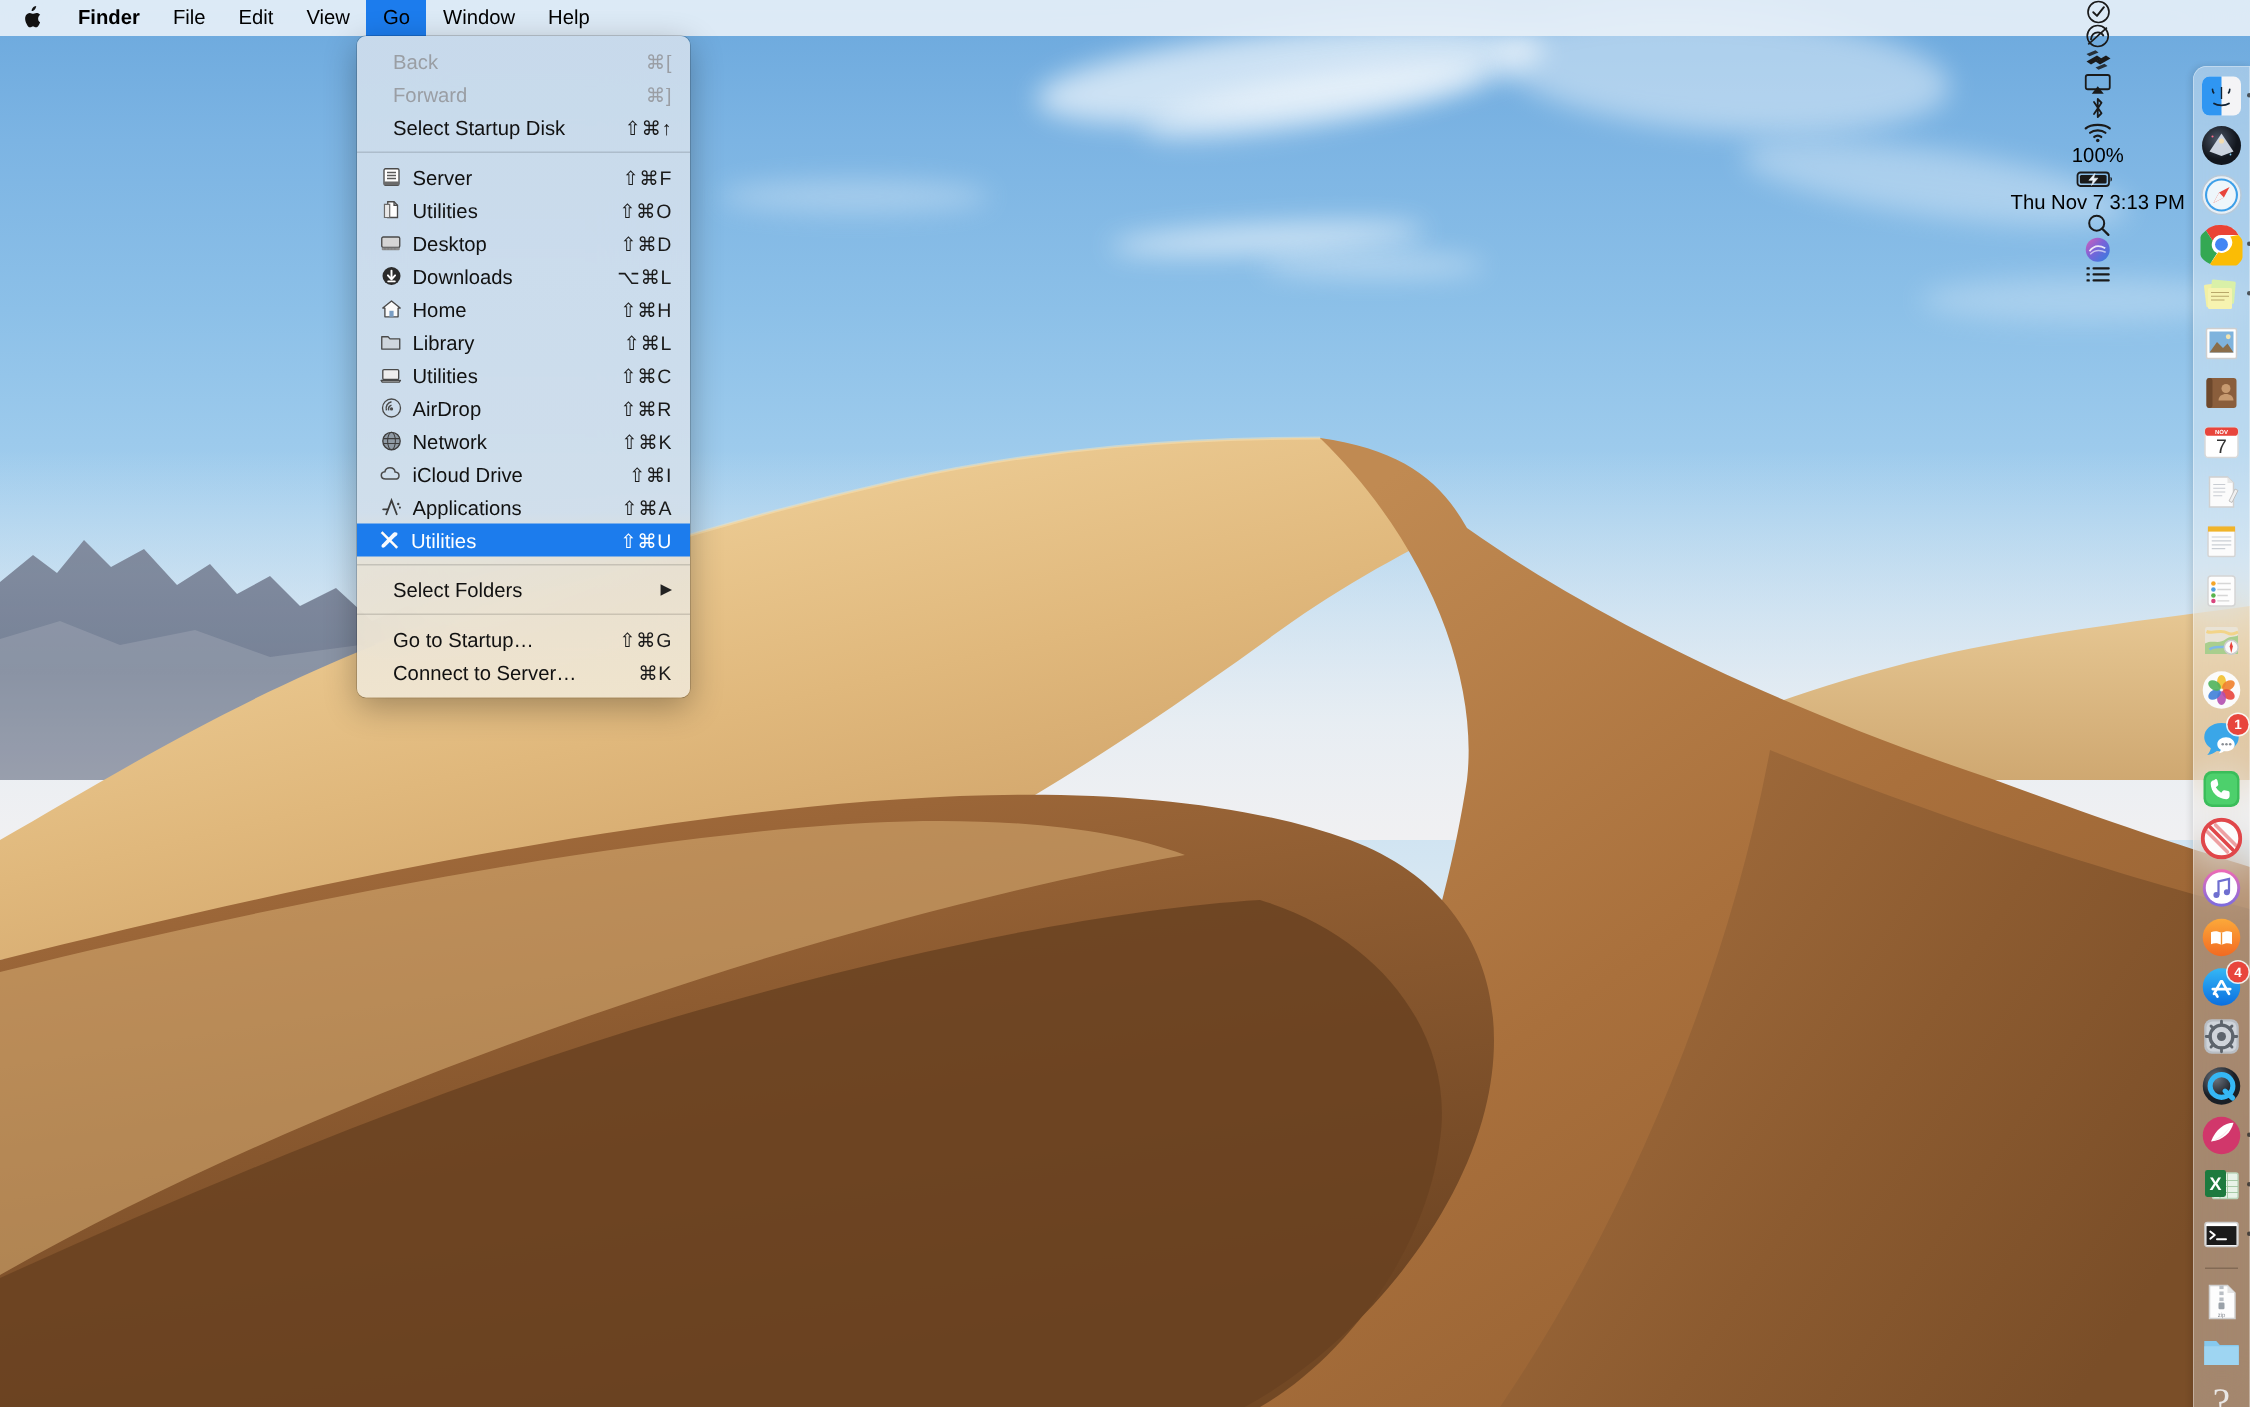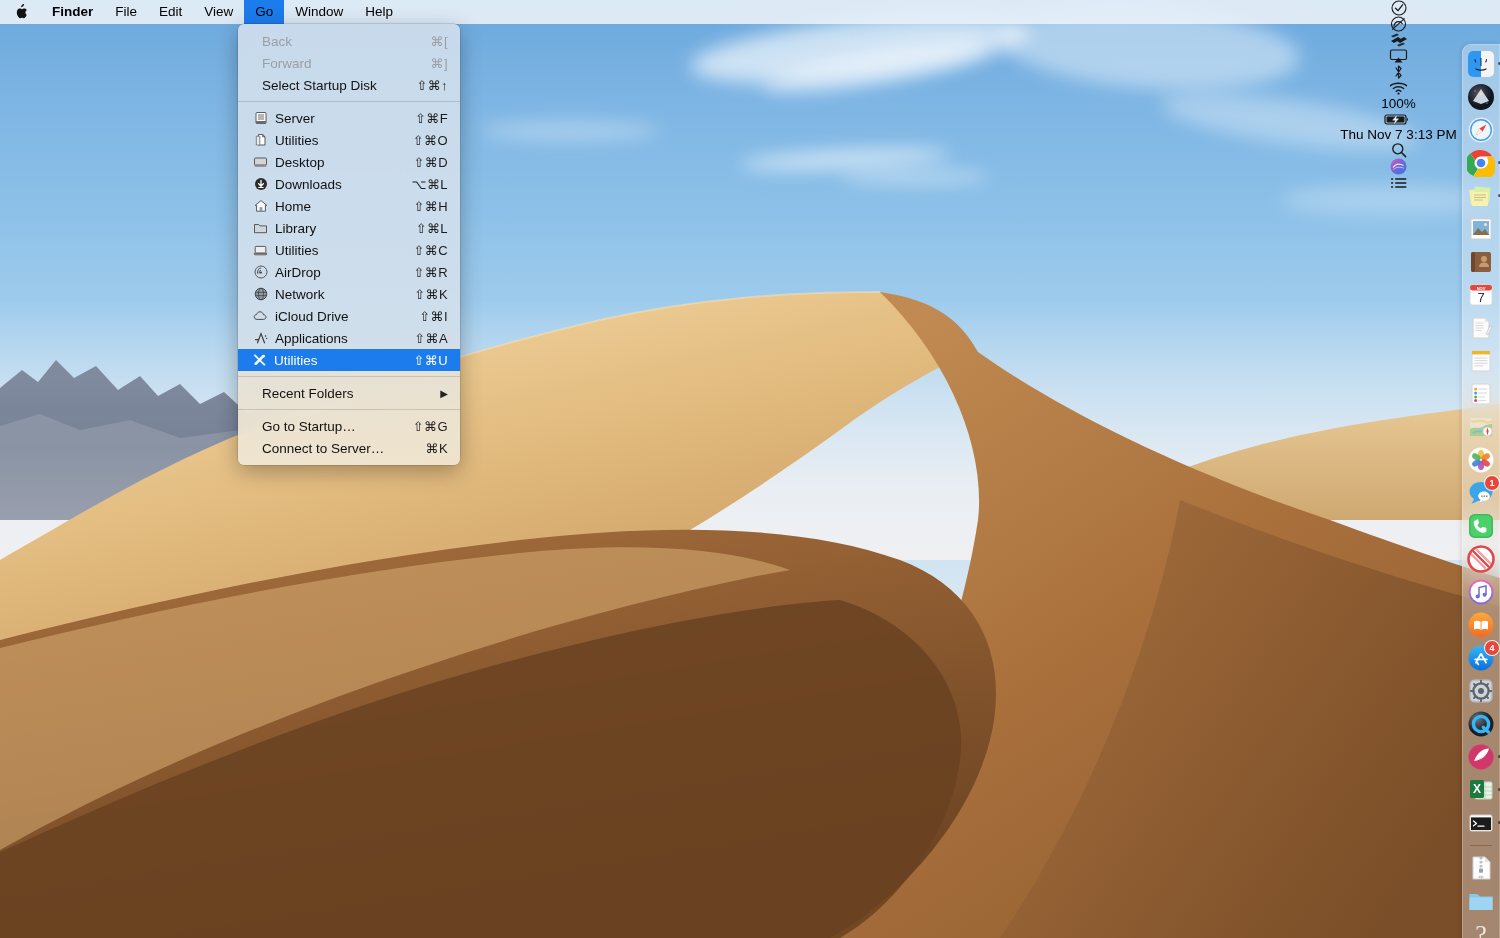--- a/index.html
+++ b/index.html
@@ -543,21 +543,21 @@
           <circle cx="3.4" cy="11" r="1.1" fill="#fff"></circle>
         </svg>
       </span>
       <span class="mi-label">Utilities</span>
       <span class="mi-short">⇧⌘U</span>
     </div>
 
     <div class="menu-sep"></div>
 
     <div class="menu-row plain">
-      <span class="mi-label">Recent Folders</span>
+      <span class="mi-label">Select Folders</span>
       <span class="submenu-arrow">▶</span>
     </div>
 
     <div class="menu-sep"></div>
 
     <div class="menu-row plain">
       <span class="mi-label">Go to Startup…</span>
       <span class="mi-short">⇧⌘G</span>
     </div>
     <div class="menu-row plain">

